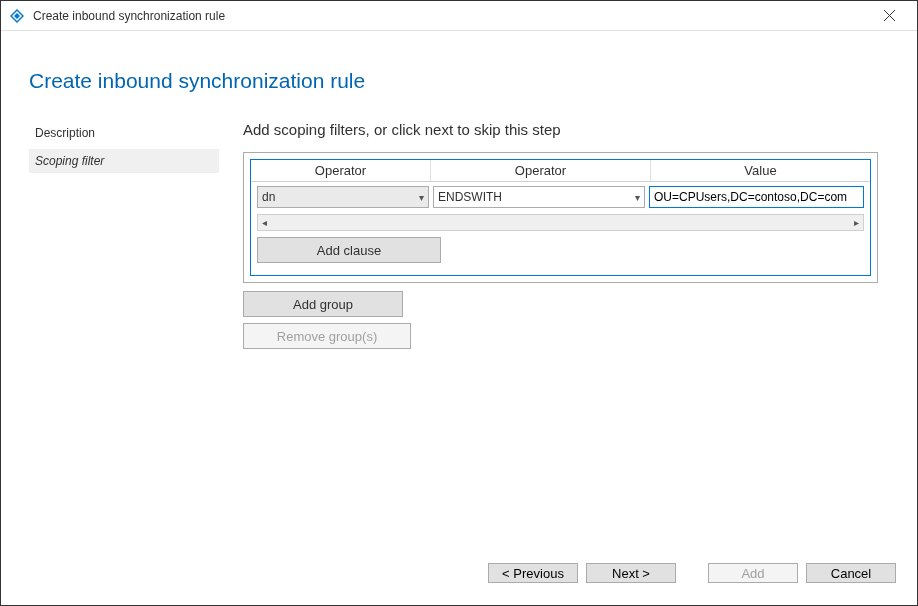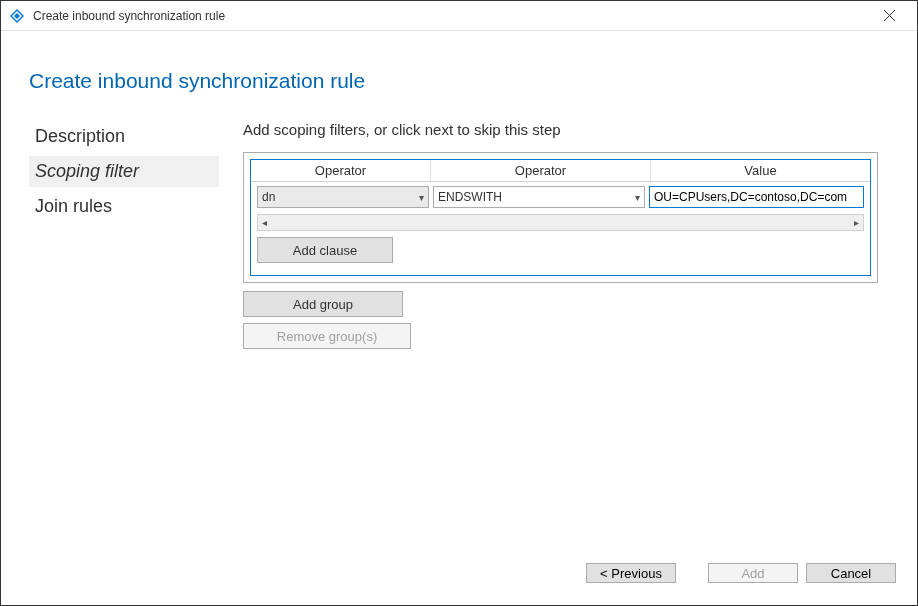--- a/index.html
+++ b/index.html
@@ -46,21 +46,21 @@
     .layout {
       display: flex;
       gap: 24px;
     }
     .sidebar {
       width: 190px;
       flex-shrink:0;
     }
     .nav-item {
       padding: 5px 6px;
-      font-size: 18px;
+      font-size: 12px;
       cursor: pointer;
       margin-bottom: 4px;
       color:#323130;
     }
     .nav-item.active {
       background: #f0f0f0;
       font-style: italic;
     }
     .main {
       flex:1;
@@ -134,21 +134,21 @@
       color:#555;
     }
     .hscroll span{ padding:0 4px; cursor:pointer;}
     .btnrow {
       display:flex;
       gap:6px;
       margin:6px;
     }
     .btnrow.outer { margin:8px 0 0 0;flex-direction:column; }
     .softbtn {
-      width: 136px;
+      width: 184px;
       height: 26px;
       border:1px solid #ababab;
       background:#e1e1e1;
       font-size:13px;
       cursor:pointer;
       display:flex;align-items:center;justify-content:center;
     }
     .softbtn.disabled {
       background:#f4f4f4;
       color:#a0a0a0;
@@ -200,21 +200,20 @@
   </div>
 </div>
 
 <div class="content">
   <div class="page-title">Create inbound synchronization rule</div>
 
   <div class="layout">
     <div class="sidebar">
       <div class="nav-item">Description</div>
       <div class="nav-item active">Scoping filter</div>
-      <div class="nav-item">Join rules</div>
     </div>
 
     <div class="main">
       <div class="step-title">Add scoping filters, or click next to skip this step</div>
 
       <div class="filter-panel">
         <div class="group-box">
           <div class="grid-header">
             <div class="col-attr">Operator</div>
             <div class="col-op">Operator</div>
@@ -244,15 +243,16 @@
       <div class="btnrow outer">
         <div class="softbtn" style="width:160px">Add group</div>
         <div class="softbtn disabled" style="width:168px">Remove group(s)</div>
       </div>
     </div>
   </div>
 </div>
 
 <div class="footer">
   <button class="wbtn">&lt; Previous</button>
+  <button class="wbtn">Next &gt;</button>
   <button class="wbtn disabled">Add</button>
   <button class="wbtn">Cancel</button>
 </div>
 
 </body></html>

